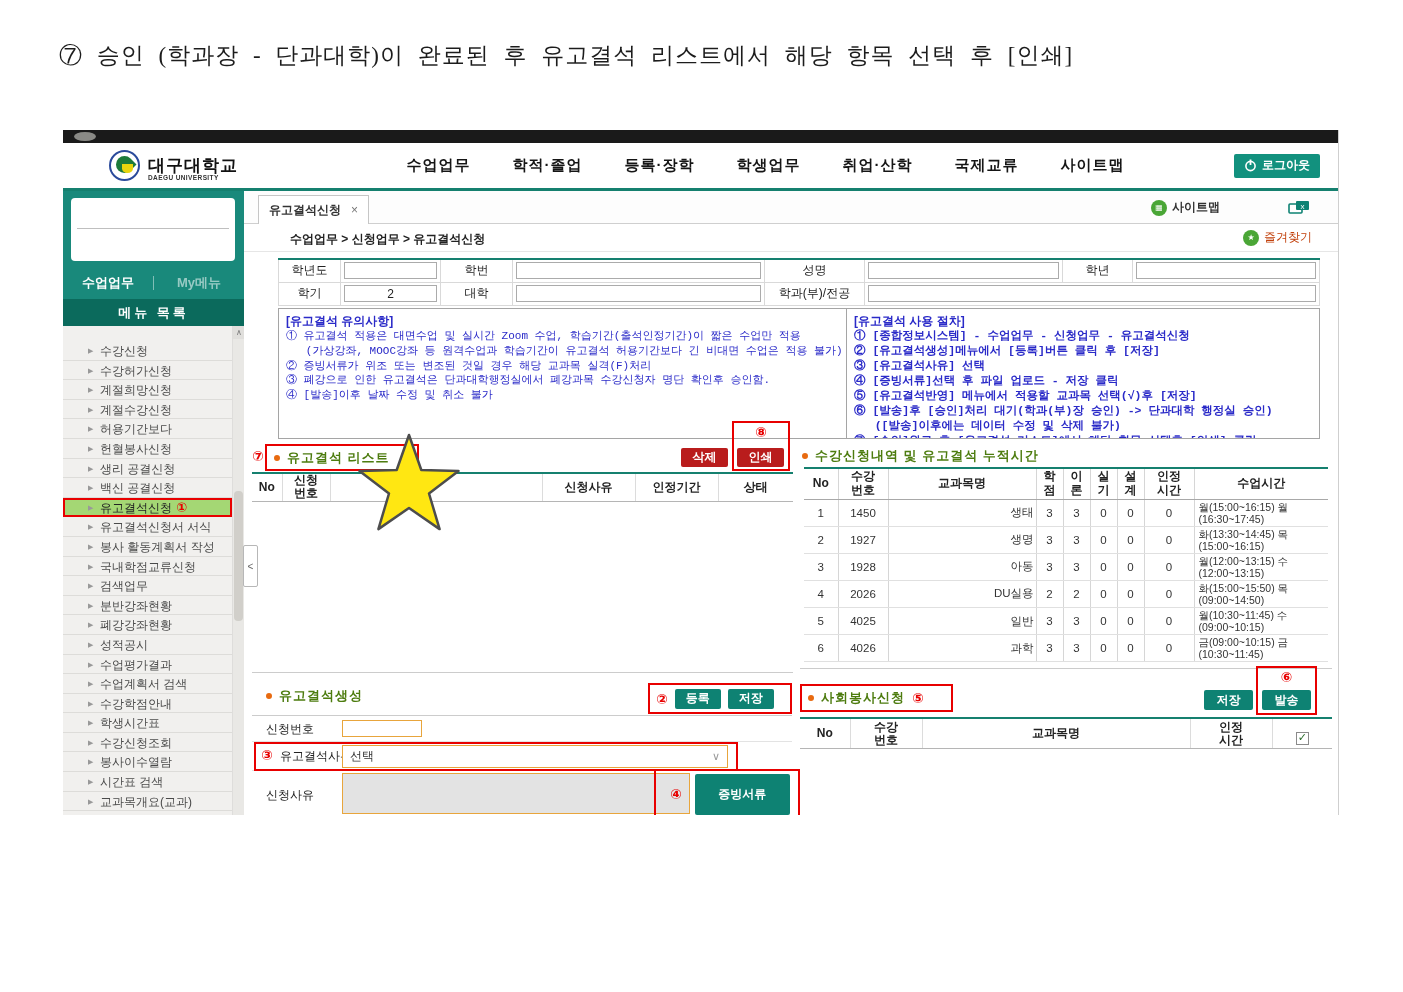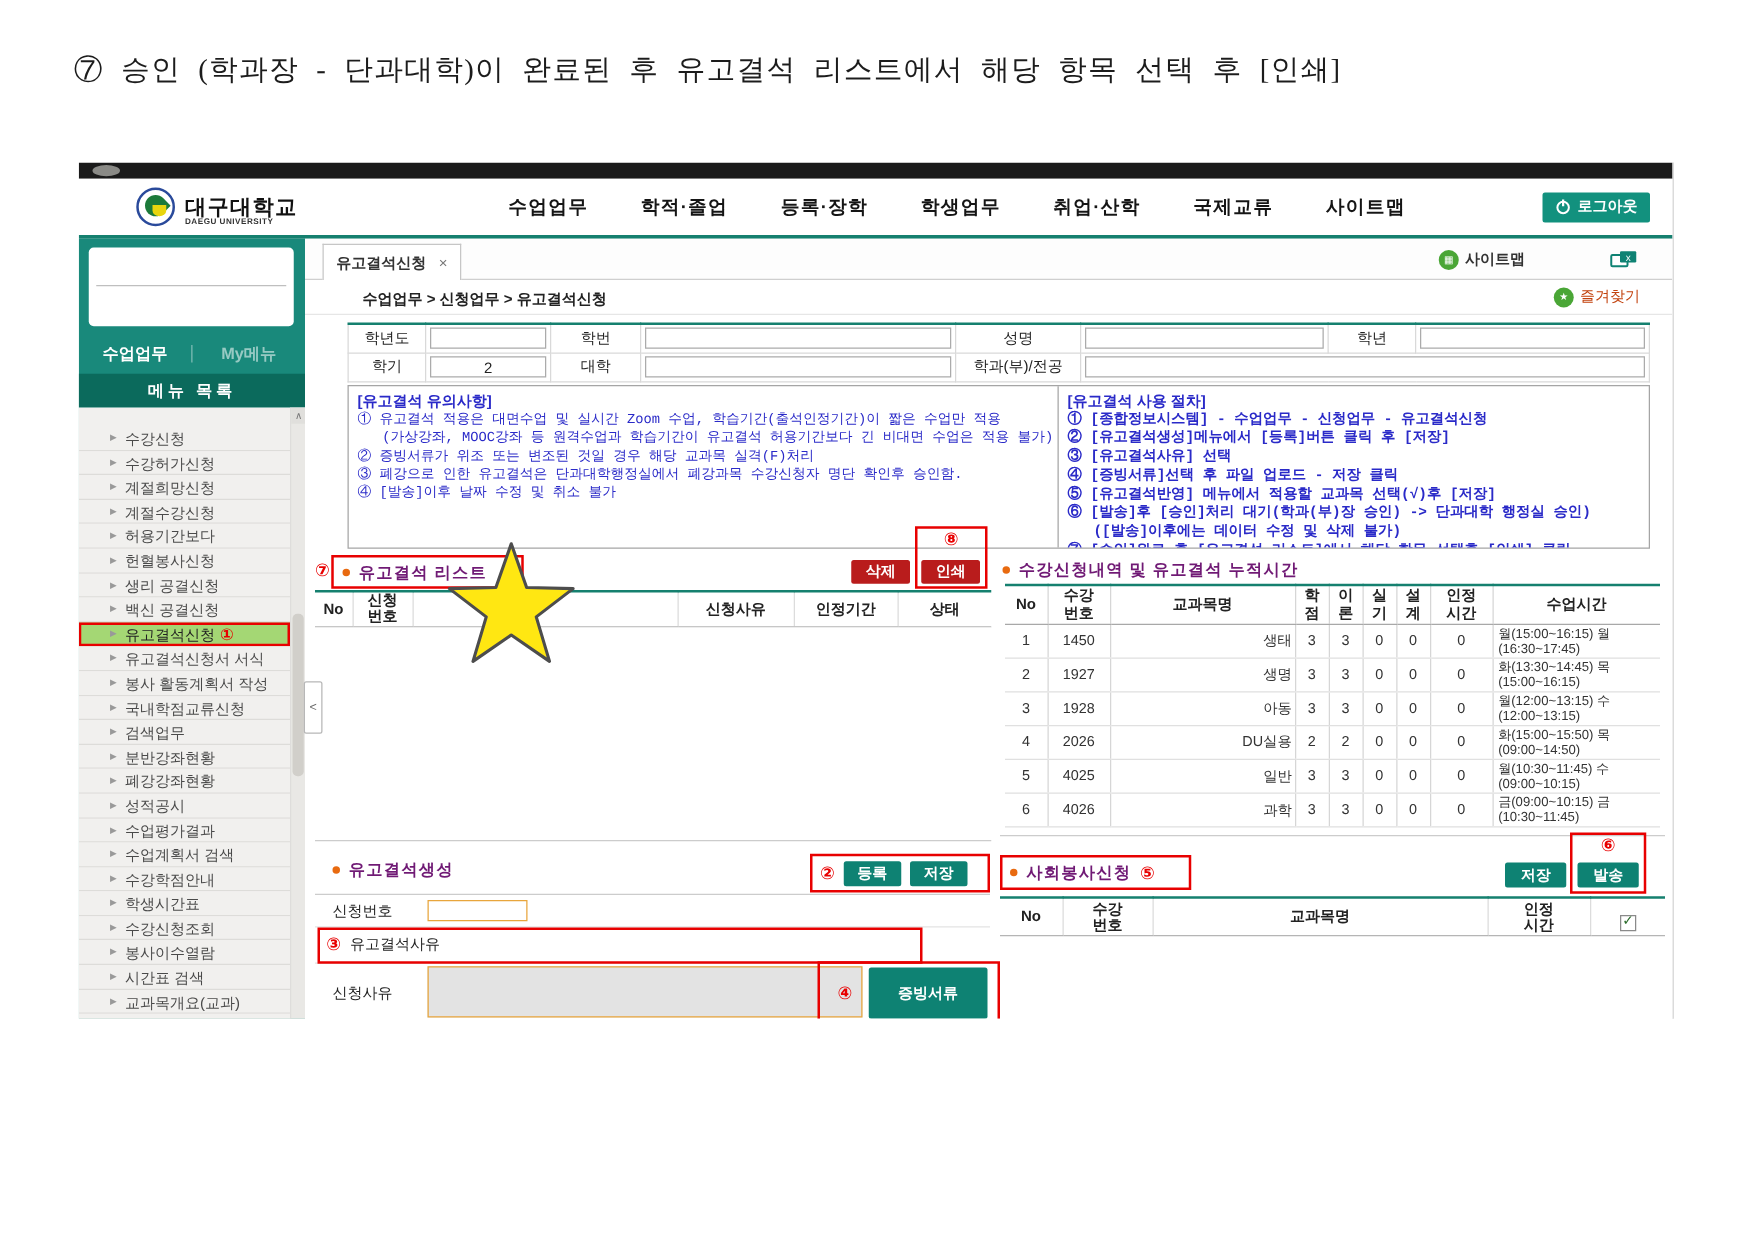--- a/index.html
+++ b/index.html
@@ -83,21 +83,21 @@
 .notice-box { position:absolute; left:34px; top:117px; width:1042px; height:131px; border:1px solid #a5a5a5; display:flex; }
 .notice-col { padding:4px 7px; color:#2a2ac8; overflow:hidden; }
 .notice-col.left { width:567px; }
 .notice-col.right { flex:1; border-left:1px solid #a5a5a5; font-weight:bold; }
 .notice-title { font-size:12px; font-weight:bold; white-space:pre; line-height:1.35; }
 .notice-line { font-size:11px; white-space:pre; line-height:1.34;font-family:Liberation Mono, monospace; }
 .notice-col.right .notice-line { font-size:11.5px; line-height:1.3; }
 
 
 .obullet { display:inline-block; width:5px; height:5px; border:3px solid #e86a10; border-radius:50%; background:#fff; }
-.sec-title { font-size:13px; font-weight:bold; color:#701a75; letter-spacing:1px; }
+.sec-title { font-size:13px; font-weight:bold; color:#4d7c0f; letter-spacing:1px; }
 .btn { display:inline-flex; align-items:center; justify-content:center; font-size:12px; font-weight:bold;
   color:#fff; border-radius:2px; cursor:pointer; }
 .btn.teal { background:#0e8273; }
 .btn.gray { background:#b91c1c; }
 .rnum { color:#e80000; font-size:14px; font-weight:bold; }
 
 
 .list-badge { position:absolute; left:8px; top:257px; }
 .list-titlebox { position:absolute; left:21px; top:253px; width:154px; height:27px; border:2px solid #e80000;
   display:flex; align-items:center; gap:7px; padding-left:7px; background:#fff; }
@@ -550,20 +550,24 @@
       </div>
       <div class="cform">
         <div class="crow" style="height:26px;">
           <span class="lbl">신청번호</span>
           <span class="oinput" style="position:absolute; left:90px; top:4px; width:80px; height:17px; display:block;"></span>
         </div>
         <div class="crow" style="height:29px;">
           <div style="position:absolute; left:2px; top:0px; width:484px; height:29px; border:2px solid #e80000; z-index:3;"></div>
           <span class="rnum" style="position:absolute; left:9px; top:5px;">③</span>
           <span class="lbl" style="left:28px;">유고결석사유</span>
+          <span class="cselect oinput">
+            <span>선택</span>
+            <span class="chev">∨</span>
+          </span>
         </div>
         <div class="crow" style="height:48px;">
           <span class="lbl">신청사유</span>
           <span class="ctextarea"></span>
           <div class="detail-redbox">
             <span class="rnum">④</span>
             <span class="btn teal btn-evid">증빙서류</span>
           </div>
         </div>
 

